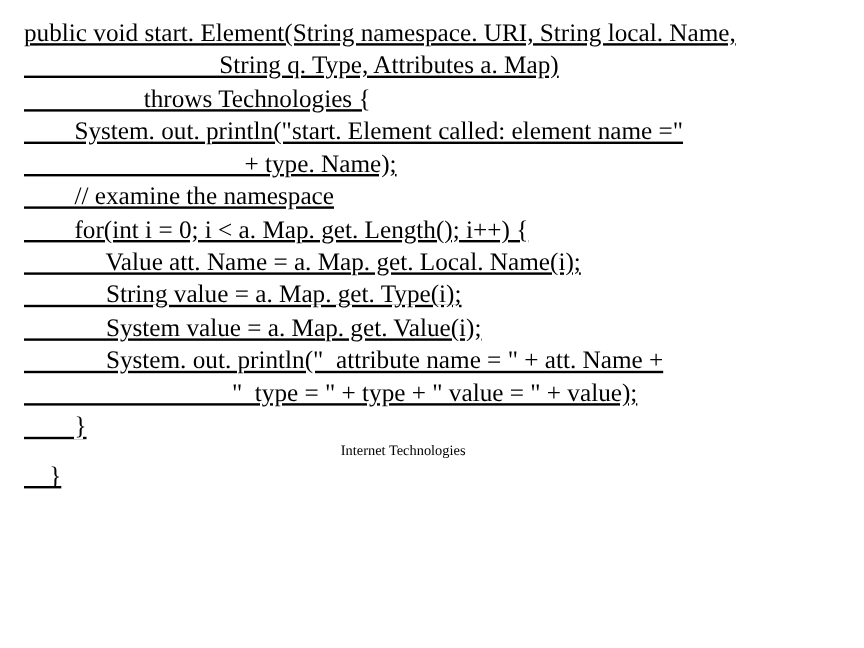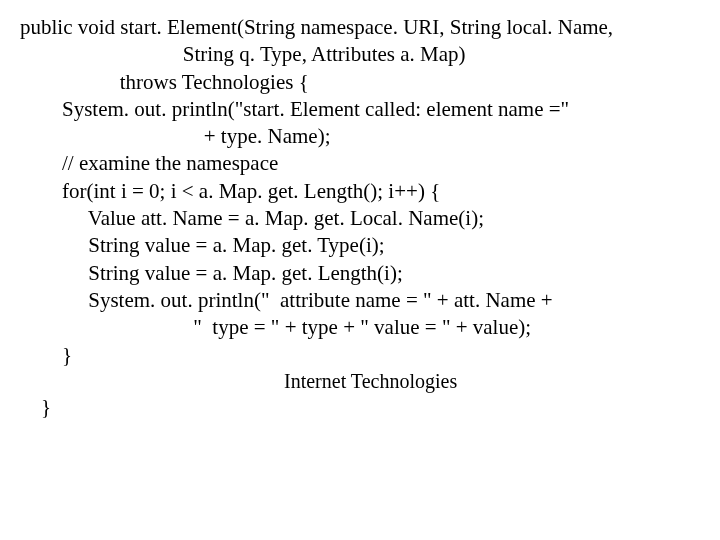--- a/index.html
+++ b/index.html
@@ -13,41 +13,42 @@
       background: #ffffff;
       font-family: "Times New Roman", Times, serif;
       font-size: 21px;
       color: #000000;
       padding-top: 14px;
       padding-left: 20px;
       line-height: 1.3;
     }
     .line {
       white-space: pre;
+      text-decoration: underline;
     }
     .footer {
-      font-size: 20px;
+      font-size: 12px;
       padding-left: 264px;
       margin-top: -1px;
     }
   </style>
 </head>
 <body>
 
 <div class="line">public void start. Element(String namespace. URI, String local. Name,</div>
 <div class="line">                               String q. Type, Attributes a. Map)</div>
 <div class="line">                   throws Technologies {</div>
 <div class="line"></div>
 <div class="line">        System. out. println("start. Element called: element name ="</div>
 <div class="line">                                   + type. Name);</div>
 <div class="line"></div>
 <div class="line">        // examine the namespace</div>
 <div class="line"></div>
 <div class="line">        for(int i = 0; i &lt; a. Map. get. Length(); i++) {</div>
 <div class="line"></div>
 <div class="line">             Value att. Name = a. Map. get. Local. Name(i);</div>
 <div class="line">             String value = a. Map. get. Type(i);</div>
-<div class="line">             String value = a. Map. get. Length(i);</div>
+<div class="line">             System value = a. Map. get. Value(i);</div>
 <div class="line">             System. out. println("  attribute name = " + att. Name +</div>
 <div class="line">                                 "  type = " + type + " value = " + value);</div>
 <div class="line">        }</div>
 <div class="footer">Internet Technologies</div>
 <div class="line">    }</div>
 
 </body></html>

